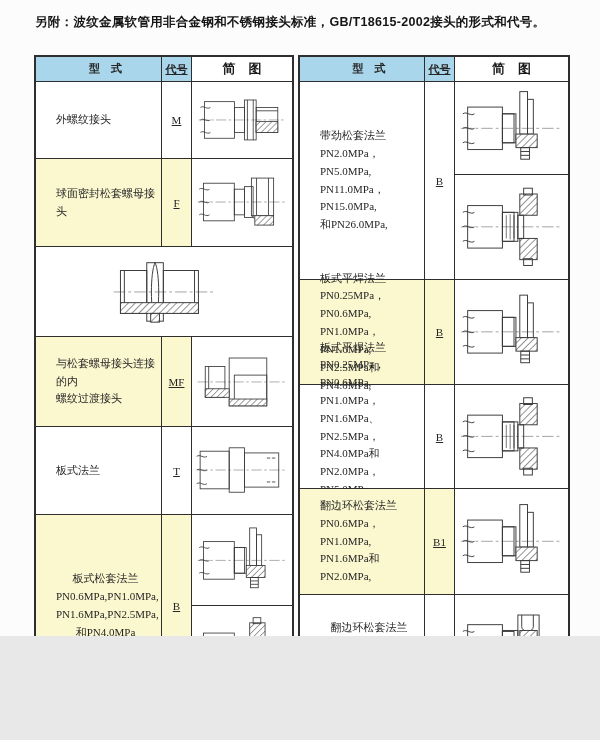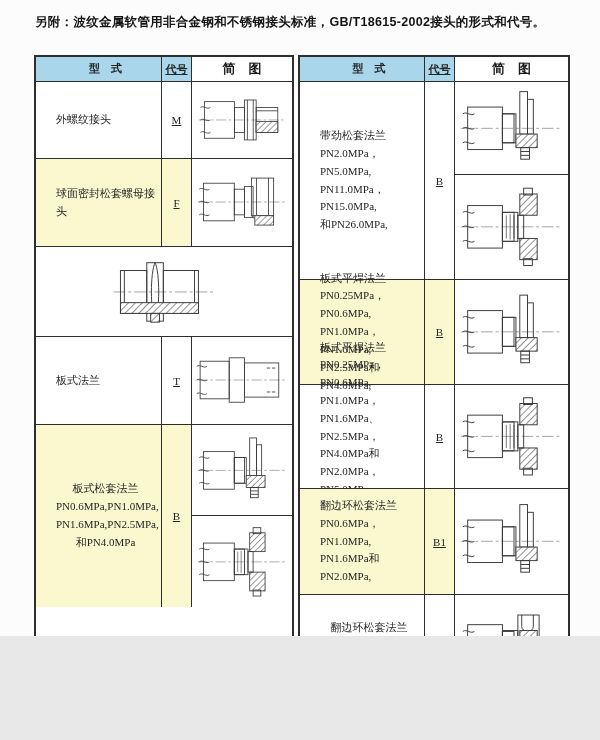--- a/index.html
+++ b/index.html
@@ -166,20 +166,33 @@
         <div class="cell c-dia">
             <div class="dia">
           <svg class="dsvg" viewBox="0 0 110 84">
                 <path class="cl" d="M3 42 H107"></path>
                 <use href="#g-mm"></use>
               </svg>
         </div>
           </div>
       </div>
 
+      <div class="trow hl" style="height:90px">
+        <div class="cell c-type">与松套螺母接头连接的内
+螺纹过渡接头</div>
+        <div class="cell c-code">MF</div>
+        <div class="cell c-dia">
+            <div class="dia">
+          <svg class="dsvg" viewBox="0 0 110 84">
+                <path class="cl" d="M3 42 H107"></path>
+                <use href="#g-mf"></use>
+              </svg>
+        </div>
+          </div>
+      </div>
 
       <div class="trow" style="height:88px">
         <div class="cell c-type">板式法兰</div>
         <div class="cell c-code">T</div>
         <div class="cell c-dia">
             <div class="dia">
           <svg class="dsvg" viewBox="0 0 110 84">
                 <path class="cl" d="M3 42 H107"></path>
                 <use href="#g-t"></use>
               </svg>

